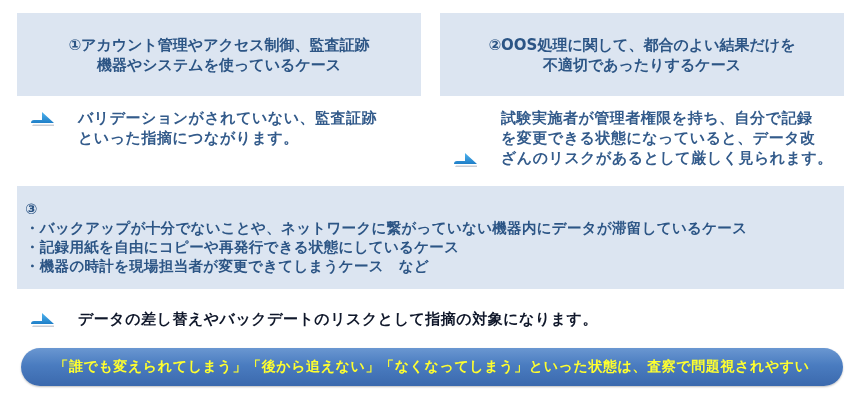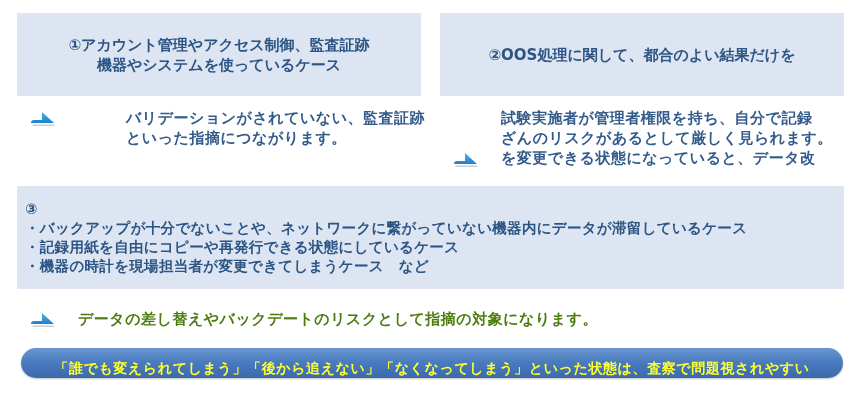--- a/index.html
+++ b/index.html
@@ -50,71 +50,72 @@
     }
     .result .text {
       margin-left: 22px;
       font-size: 15px;
       line-height: 20px;
       font-weight: bold;
       color: #335b8b;
       letter-spacing: 0.5px;
     }
     .result .text .line { display: block; white-space: nowrap; }
-    #result1 { left: 30px; top: 108px; gap: 48px; }
+    #result1 { left: 30px; top: 108px; }
     #result2 { left: 453px; top: 108px; align-items: flex-end; }
 
     #box3 {
       left: 17px;
       top: 186px;
       width: 827px;
       height: 103px;
       padding: 14px 0 0 8px;
       font-weight: bold;
       font-size: 14.5px;
       line-height: 19px;
       color: #2c5585;
     }
     #box3 .num { display: block; }
     #box3 .bullet { display: block; white-space: nowrap; letter-spacing: 0.3px; }
 
     #result3 { left: 30px; top: 309px; }
-    #result3 .text { font-weight: normal; color: #4d7c0f; font-weight: bold; }
+    #result3 .text { font-weight: normal; color: #0f172a; font-weight: bold; }
 
     #banner {
       position: absolute;
       left: 21px;
       top: 348px;
       width: 822px;
-      height: 30px;
+      height: 38px;
       border-radius: 19px;
       background: linear-gradient(to bottom, #6a97d1 0%, #4a7cc0 45%, #3b69ad 100%);
       box-shadow: 0 1px 2px rgba(0,0,0,0.25);
       display: flex;
-      align-items: flex-end;
+      align-items: center;
       justify-content: center;
     }
     #banner .banner-text {
       color: #ffff2e;
       font-weight: bold;
       font-size: 14px;
       letter-spacing: 0.6px;
       white-space: nowrap;
     }
   </style>
 </head>
 <body>
 
 <div class="case-box top" id="box1">
   <span class="line">①アカウント管理やアクセス制御、監査証跡</span>
   <span class="line">機器やシステムを使っているケース</span>
 </div>
 
 <div class="case-box top" id="box2">
   <span class="line">②OOS処理に関して、都合のよい結果だけを</span>
+  <span class="line">不適切であったりするケース</span>
 </div>
 
 <div class="result" id="result1">
   <svg class="arrow" viewBox="0 0 26 16">
     <defs>
       <linearGradient id="ag1" x1="0" y1="0" x2="0" y2="1">
         <stop offset="0" stop-color="#4fb3ee"></stop>
         <stop offset="1" stop-color="#1f7fc8"></stop>
       </linearGradient>
     </defs>
@@ -133,22 +134,22 @@
       <linearGradient id="ag2" x1="0" y1="0" x2="0" y2="1">
         <stop offset="0" stop-color="#4fb3ee"></stop>
         <stop offset="1" stop-color="#1f7fc8"></stop>
       </linearGradient>
     </defs>
     <path d="M2 15 L24 15 L24 13.5 L3 13.5 Z" fill="#c9ced6"></path>
     <path d="M1 12 Q1 9 4 9 L12 9 L12 1 L24 12 Z" fill="url(#ag2)"></path>
   </svg>
   <div class="text">
     <span class="line">試験実施者が管理者権限を持ち、自分で記録</span>
+    <span class="line">を変更できる状態になっていると、データ改</span>
     <span class="line">ざんのリスクがあるとして厳しく見られます。</span>
-    <span class="line">を変更できる状態になっていると、データ改</span>
   </div>
 </div>
 
 <div class="case-box" id="box3">
   <span class="num">③</span>
   <span class="bullet">・バックアップが十分でないことや、ネットワークに繋がっていない機器内にデータが滞留しているケース</span>
   <span class="bullet">・記録用紙を自由にコピーや再発行できる状態にしているケース</span>
   <span class="bullet">・機器の時計を現場担当者が変更できてしまうケース　など</span>
 </div>
 

